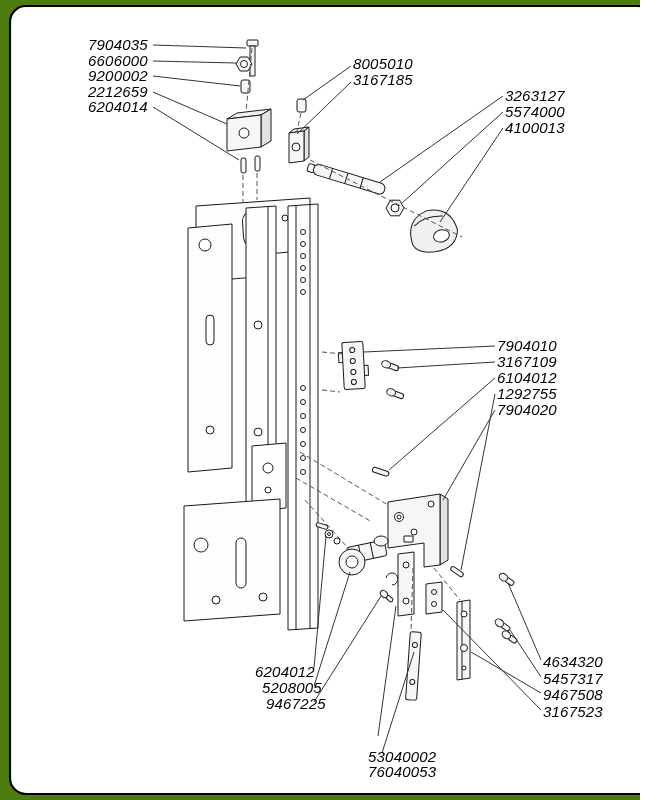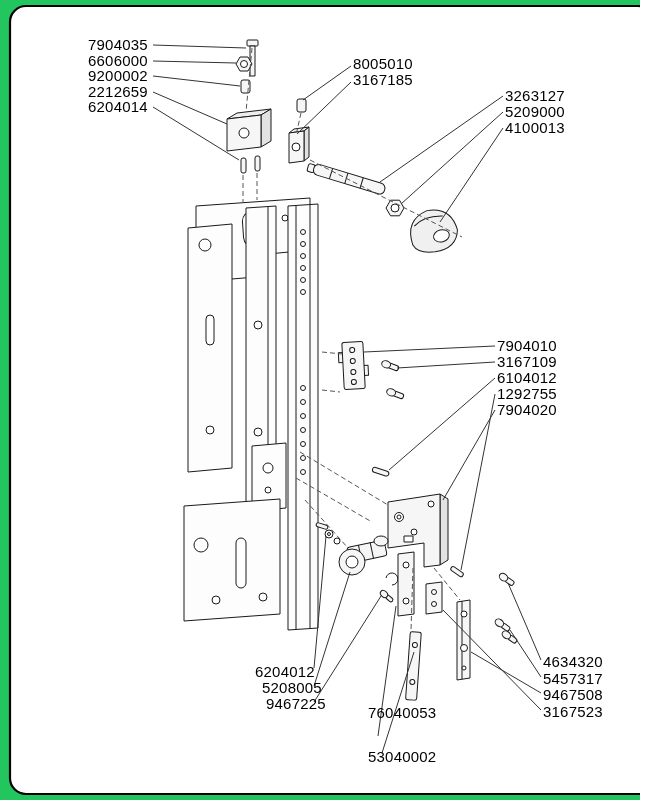--- a/index.html
+++ b/index.html
@@ -1,18 +1,18 @@
 <!DOCTYPE html>
 <html><head>
 <meta charset="utf-8">
 <style>
   html,body{margin:0;padding:0;background:#ffffff;}
   .stage{
-    position:relative;width:640px;height:800px;background:#22c55e;
-    font-family:"Liberation Sans",sans-serif;overflow:hidden;
+    position:relative;width:640px;height:800px;background:#4d7c0f;
+    font-family:"Liberation Sans",sans-serif;overflow:hidden;font-style:italic;
   }
   .stage svg{position:absolute;left:0;top:0;}
   .part-label{
     position:absolute;font-size:15px;line-height:16px;color:#000;
     white-space:nowrap;letter-spacing:.2px;
   }
 </style>
 </head>
 <body>
 
@@ -289,34 +289,34 @@
   <div class="part-label" style="left:88px;top:37px">7904035</div>
   <div class="part-label" style="left:88px;top:53px">6606000</div>
   <div class="part-label" style="left:88px;top:68px">9200002</div>
   <div class="part-label" style="left:88px;top:84px">2212659</div>
   <div class="part-label" style="left:88px;top:99px">6204014</div>
 
   <div class="part-label" style="left:353px;top:56px">8005010</div>
   <div class="part-label" style="left:353px;top:72px">3167185</div>
 
   <div class="part-label" style="left:505px;top:88px">3263127</div>
-  <div class="part-label" style="left:505px;top:104px">5209000</div>
+  <div class="part-label" style="left:505px;top:104px">5574000</div>
   <div class="part-label" style="left:505px;top:120px">4100013</div>
 
   <div class="part-label" style="left:497px;top:338px">7904010</div>
   <div class="part-label" style="left:497px;top:354px">3167109</div>
   <div class="part-label" style="left:497px;top:370px">6104012</div>
   <div class="part-label" style="left:497px;top:386px">1292755</div>
   <div class="part-label" style="left:497px;top:402px">7904020</div>
 
   <div class="part-label" style="left:255px;top:664px">6204012</div>
   <div class="part-label" style="left:262px;top:680px">5208005</div>
   <div class="part-label" style="left:266px;top:696px">9467225</div>
 
   <div class="part-label" style="left:543px;top:654px">4634320</div>
   <div class="part-label" style="left:543px;top:671px">5457317</div>
   <div class="part-label" style="left:543px;top:687px">9467508</div>
   <div class="part-label" style="left:543px;top:704px">3167523</div>
 
-  <div class="part-label" style="left:368px;top:705px">76040053</div>
+  <div class="part-label" style="left:368px;top:764px">76040053</div>
   <div class="part-label" style="left:368px;top:749px">53040002</div>
 
 </div>
 
 </body></html>

